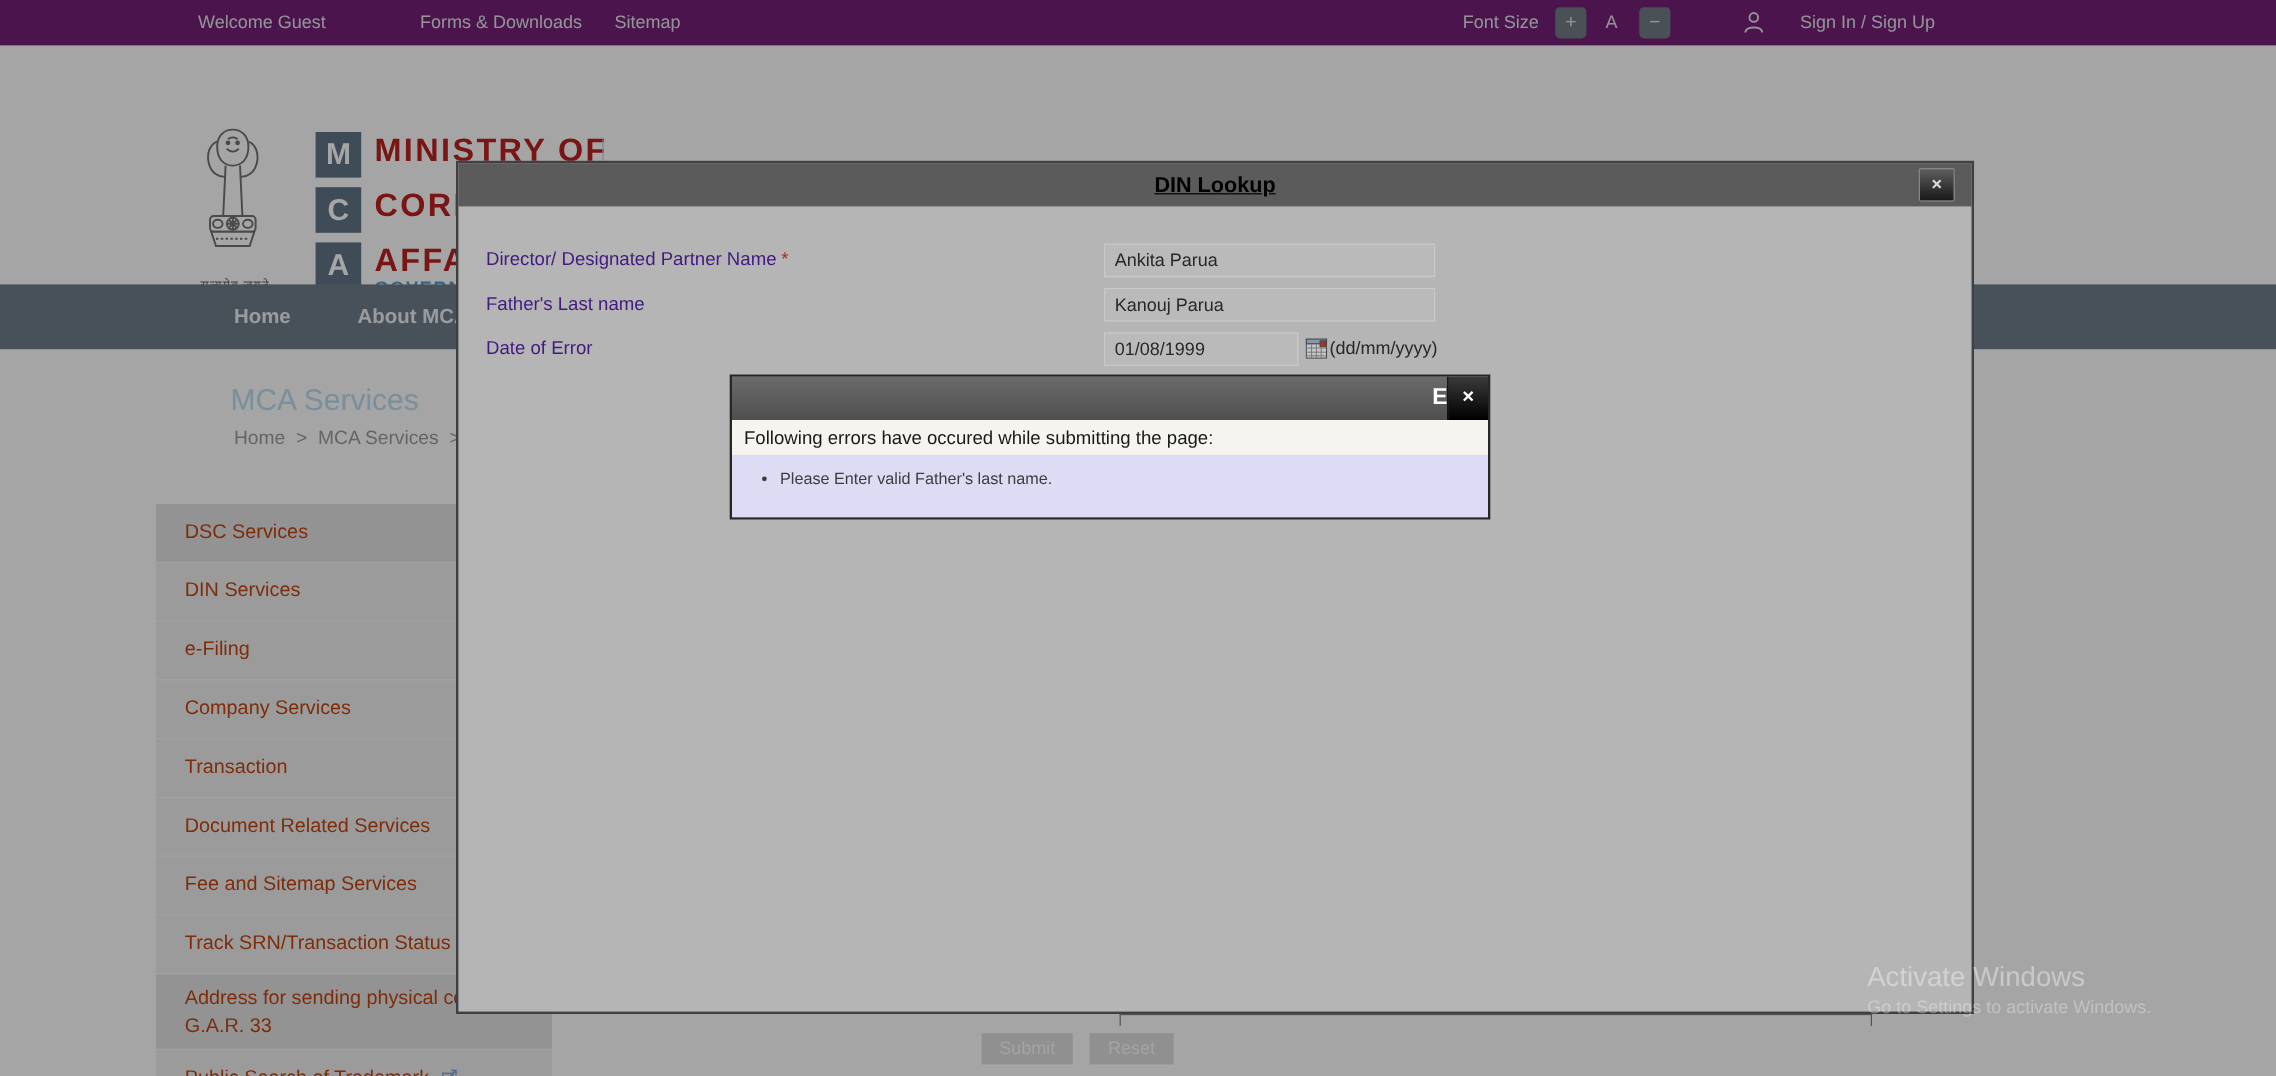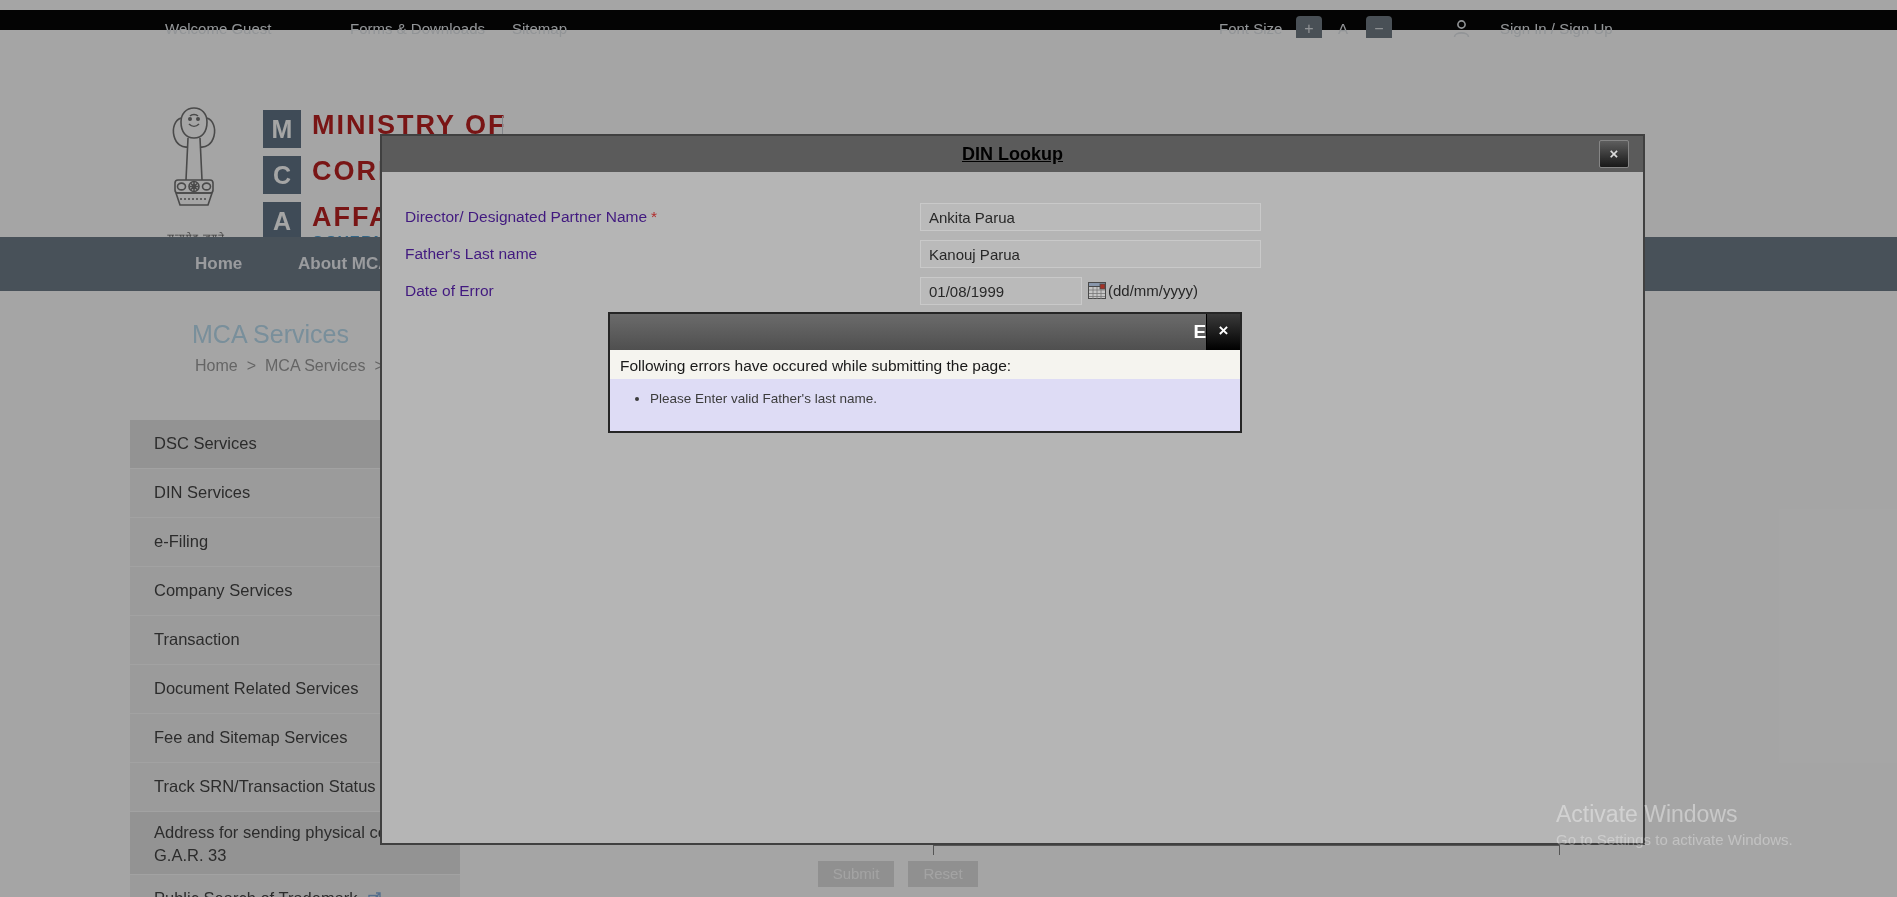--- a/index.html
+++ b/index.html
@@ -1,21 +1,21 @@
 <!DOCTYPE html>
 <html><head>
 <meta charset="utf-8">
 <style>
   * { margin:0; padding:0; box-sizing:border-box; }
   html,body { width:1897px; height:897px; overflow:hidden; background:#888;
               font-family:"Liberation Sans","DejaVu Sans",sans-serif; }
   #screen { position:relative; width:1897px; height:897px; background:#ffffff; overflow:hidden; }
 
   
-  .topbar { position:absolute; left:0; top:10px; width:1897px; height:20px; background:#000000; }
+  .topbar { position:absolute; left:0; top:0; width:1897px; height:38px; background:#701a75; }
   .topbar .t-item { position:absolute; top:0; height:38px; line-height:38px; font-size:15px; color:#e2e6ea; white-space:nowrap; }
   .fs-btn { position:absolute; top:6px; width:26px; height:26px; background:#6e7982; border-radius:4px;
             color:#dfe3e7; font-size:16px; text-align:center; line-height:25px; }
   .person-svg { position:absolute; top:9px; }
 
   .header { position:absolute; left:0; top:38px; width:1897px; height:199px; background:#ffffff; }
   .emblem { position:absolute; left:166px; top:64px; }
   .motto  { position:absolute; left:148px; top:192px; width:96px; text-align:center; font-size:10px; color:#5a5a5a; letter-spacing:1px; }
   .logo-block { position:absolute; left:263px; width:38px; height:38px; background:#5d7184; color:#ffffff;
                 font-weight:bold; font-size:25px; text-align:center; line-height:38px; }
@@ -31,21 +31,21 @@
 
   .navbar { position:absolute; left:0; top:237px; width:1897px; height:54px; background:#6d7a88; }
   .nav-item { position:absolute; top:0; height:54px; line-height:54px; font-size:17px; font-weight:bold; color:#eef1f4; white-space:nowrap; }
 
   .page-title { position:absolute; left:192px; top:320px; font-size:25px; color:#b9dcef; }
   .breadcrumb { position:absolute; left:195px; top:357px; font-size:16px; color:#9a9a9a; white-space:nowrap; }
   .breadcrumb span { margin-right:9px; }
 
   .sidebar { position:absolute; left:130px; top:420px; width:330px; }
   .side-item { position:relative; width:330px; height:49px; background:#f1f1f1; border-bottom:1px solid #fbfbfb;
-               font-size:16.5px; color:#404040; padding:14px 0 0 24px; white-space:nowrap; overflow:hidden; }
+               font-size:16.5px; color:#c2410c; padding:14px 0 0 24px; white-space:nowrap; overflow:hidden; }
   .side-item.shaded { background:#e3e3e3; }
   .side-item.tall { height:63px; white-space:normal; line-height:1.4; padding-top:9px; }
   .side-item.last { height:52px; border-bottom:none; }
   .ext-icon { display:inline-block; vertical-align:-1px; margin-left:6px; }
 
   .pg-btn { position:absolute; height:26px; background:#dedede; color:#fdfdfd; font-size:15px;
             text-align:center; line-height:26px; border:none; }
   .btn-submit { left:818px; top:861px; width:76px; }
   .btn-reset  { left:908px; top:861px; width:70px; }
   .under-box { position:absolute; left:933px; top:845px; width:627px; height:10px;
@@ -59,21 +59,21 @@
                background:#d4d4d4; border:2px solid #4a4a4a; }
   .din-header { position:absolute; left:0; top:0; width:100%; height:36px; background:#6a6a6a; }
   .din-title { width:100%; text-align:center; line-height:36px; font-size:18px; font-weight:bold; color:#000000;text-decoration:underline; }
   .din-close { position:absolute; right:14px; top:4px; width:30px; height:28px;
                background:linear-gradient(180deg,#6e6e6e,#1c1c1c); border:1px solid #9d9d9d; border-radius:2px;
                color:#ffffff; font-size:15px; font-weight:bold; text-align:center; line-height:26px; }
   .din-row { position:absolute; left:23px; height:30px; }
   .row-0 { top:66px; } .row-1 { top:103px; } .row-2 { top:140px; }
   .din-label { display:inline-block; line-height:30px; font-size:15.5px; color:#4c1d95; }
   .req-mark { color:#d03030; font-size:15.5px; margin-left:4px; }
-  .din-input { position:absolute; left:515px; top:1px; height:28px; width:341px;
+  .din-input { position:absolute; left:515px; top:1px; height:28px; width:276px;
                background:#dadada; border:1px solid #ebebeb; font-size:15px; color:#2e2e2e;
                padding-left:8px; font-family:"Liberation Sans","DejaVu Sans",sans-serif; }
   .din-input.date { width:162px; }
   .cal-icon { position:absolute; left:683px; top:6px; }
   .date-hint { position:absolute; left:703px; top:0; line-height:30px; font-size:15px; color:#2e2e2e; white-space:nowrap; }
 
   .error-dlg { position:absolute; left:608px; top:312px; width:634px; z-index:40;
                background:#f5f4ef; border:2px solid #262626; }
   .err-header { position:relative; width:100%; height:36px; background:linear-gradient(180deg,#6b6b6b,#4f4f4f); }
   .err-title { width:100%; text-align:right; line-height:36px; font-size:19px; font-weight:bold; color:#ffffff; }

